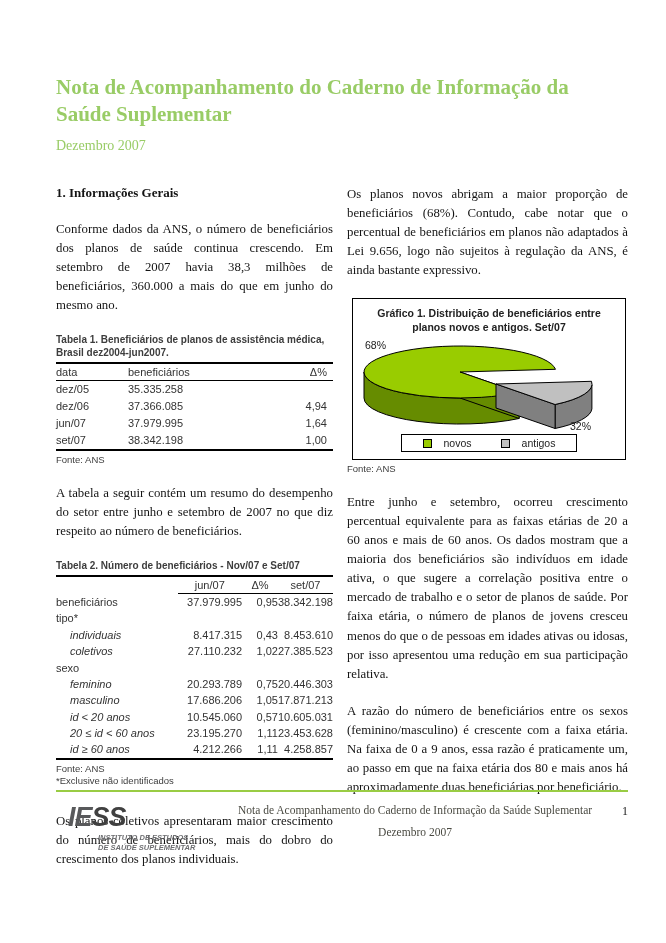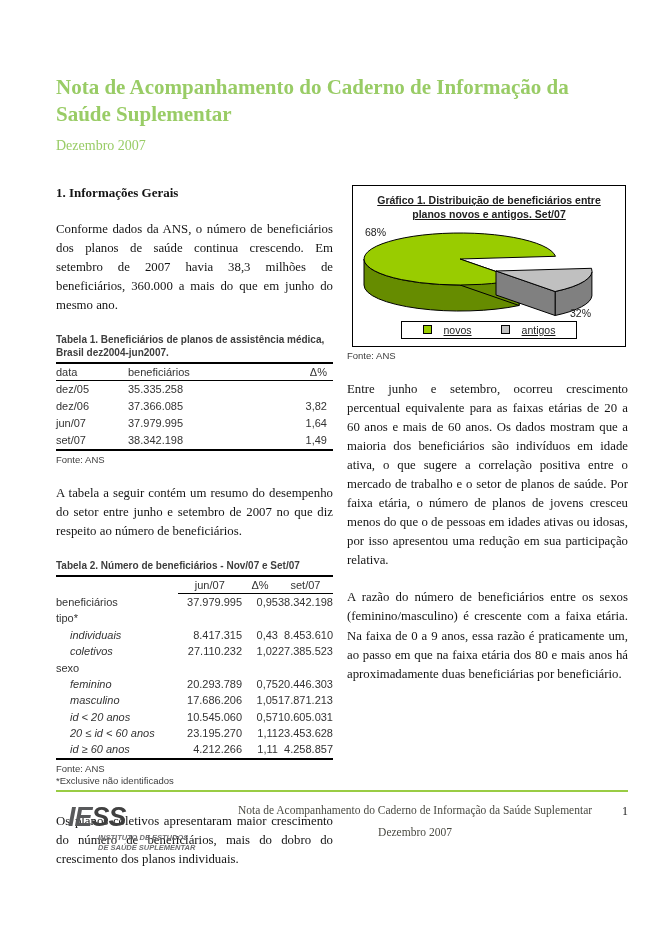--- a/index.html
+++ b/index.html
@@ -30,21 +30,21 @@
   .t2 td{padding:2.2px 0;}
   .t2 .lab{width:116px;text-align:left;}
   .t2 td.num{text-align:right;}
   .t2 .cjun{width:66px;}
   .t2 .cdelta{width:38px;}
   .t2 tr.sub .lab{font-style:italic;padding-left:14px;}
   .fonte{font-family:"Liberation Sans",sans-serif;font-size:9.5px;color:#3d3d3d;margin:3px 0 0 0;line-height:1.35;}
   .after-t1{margin-bottom:17px;}
   .after-t2{margin-bottom:24px;}
   
-  .chart-frame{border:1.4px solid #000;width:272px;margin:0 0 3px 5px;background:#fff;text-decoration:underline;}
+  .chart-frame{border:1.4px solid #000;width:272px;margin:0 0 3px 5px;background:#fff;}
   .chart-title{font-family:"Liberation Sans",sans-serif;font-weight:bold;font-size:10.5px;
                color:#222;text-align:center;line-height:1.35;margin:7px 10px 0 10px;}
   svg.pie{display:block;width:272px;height:100px;}
   .pie-label{font-family:"Liberation Sans",sans-serif;font-size:10.5px;fill:#222;}
   .legend{border:1px solid #000;width:162px;margin:0 auto 7px auto;display:flex;align-items:center;
           justify-content:space-around;padding:2px 6px;font-family:"Liberation Sans",sans-serif;font-size:10.5px;color:#222;}
   .legend-item{display:flex;align-items:center;gap:12px;}
   .swatch{width:7px;height:7px;border:1px solid #000;display:inline-block;}
   .chart-fonte{margin:2px 0 17px 0;}
   
@@ -87,31 +87,31 @@
           </thead>
           <tbody>
             <tr>
               <td class="c1">dez/05</td>
               <td class="c2">35.335.258</td>
               <td class="c3"></td>
             </tr>
             <tr>
               <td class="c1">dez/06</td>
               <td class="c2">37.366.085</td>
-              <td class="c3">3,82</td>
+              <td class="c3">4,94</td>
             </tr>
             <tr>
               <td class="c1">jun/07</td>
               <td class="c2">37.979.995</td>
               <td class="c3">1,64</td>
             </tr>
             <tr>
               <td class="c1">set/07</td>
               <td class="c2">38.342.198</td>
-              <td class="c3">1,49</td>
+              <td class="c3">1,00</td>
             </tr>
           </tbody>
         </table>
         <div class="fonte after-t1">Fonte: ANS</div>
 
         <p class="body">A tabela a seguir contém um resumo do desempenho do setor entre junho e setembro de 2007 no que diz respeito ao número de beneficiários.</p>
 
         <div class="tbl-caption">Tabela 2. Número de beneficiários - Nov/07 e Set/07</div>
         <table class="t2">
           <thead>
@@ -185,20 +185,21 @@
             </tr>
           </tbody>
         </table>
         <div class="fonte">Fonte: ANS</div>
         <div class="fonte after-t2" style="margin-top:0;">*Exclusive não identificados</div>
 
         <p class="body">Os planos coletivos apresentaram maior crescimento do número de beneficiários, mais do dobro do crescimento dos planos individuais.</p>
       </div>
 
       <div class="col-right">
+        <p class="body">Os planos novos abrigam a maior proporção de beneficiários (68%). Contudo, cabe notar que o percentual de beneficiários em planos não adaptados à Lei 9.656, logo não sujeitos à regulação da ANS, é ainda bastante expressivo.</p>
 
         <div class="chart-frame">
           <div class="chart-title">Gráfico 1. Distribuição de beneficiários entre planos novos e antigos. Set/07</div>
           <svg class="pie" viewBox="0 0 272 100">
 
             <path d="M166.1,58.5 A96,26 0 0 1 11,38 L11,64 A96,26 0 0 0 166.1,84.5 Z" stroke="#000" stroke-width="1" fill="#668C00"></path>
             <path d="M107,38 L166.1,58.5 L166.1,84.5 L107,64 Z" stroke="#000" stroke-width="1" fill="#668C00"></path>
             <path d="M107,38 L202.5,35.3 A96,26 0 1 0 166.1,58.5 Z" stroke="#000" stroke-width="1" fill="#99CC00"></path>
 
             <path d="M238.9,50.9 A96,26 0 0 1 202.1,70.5 L202.1,94.5 A96,26 0 0 0 238.9,74.9 Z" stroke="#000" stroke-width="1" fill="#808080"></path>

